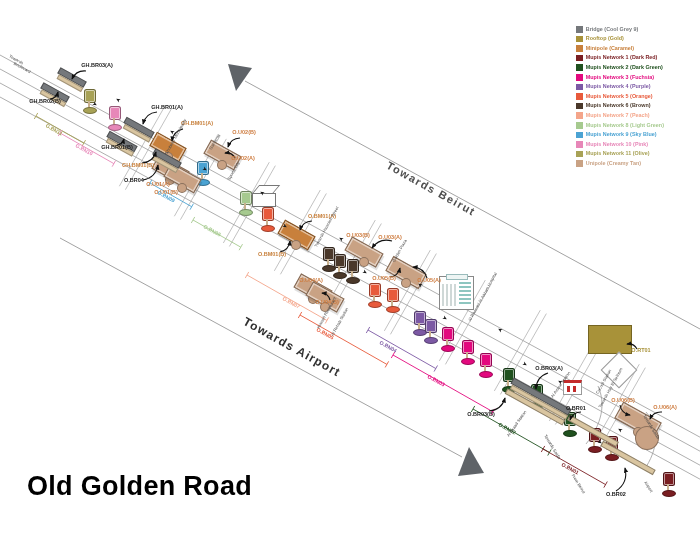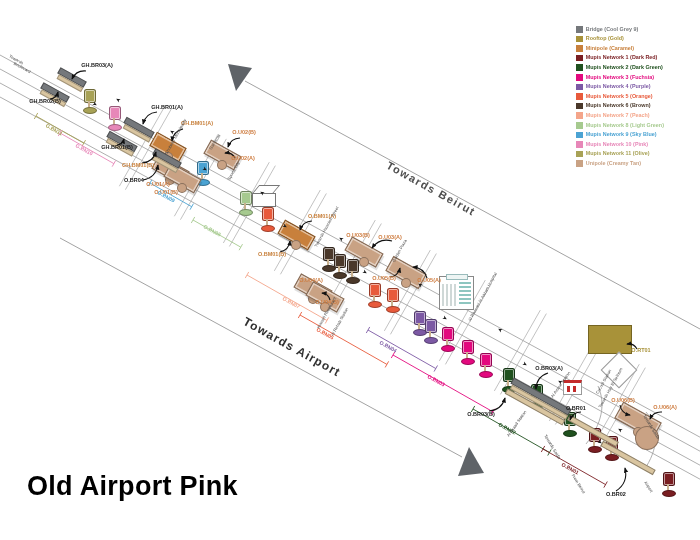--- a/index.html
+++ b/index.html
@@ -432,14 +432,14 @@
       <div class="legend-row">
         <div class="legend-swatch" style="background: rgb(168, 162, 86);"></div>
         <div class="legend-label" style="color: rgb(168, 162, 86);">Mupis Network 11 (Olive)</div>
       </div>
       <div class="legend-row">
         <div class="legend-swatch" style="background: rgb(201, 162, 132);"></div>
         <div class="legend-label" style="color: rgb(201, 162, 132);">Unipole (Creamy Tan)</div>
       </div>
     </div>
 
-  <div class="title">Old Airport Pink</div>
+  <div class="title">Old Golden Road</div>
 </div>
 
 </body></html>

